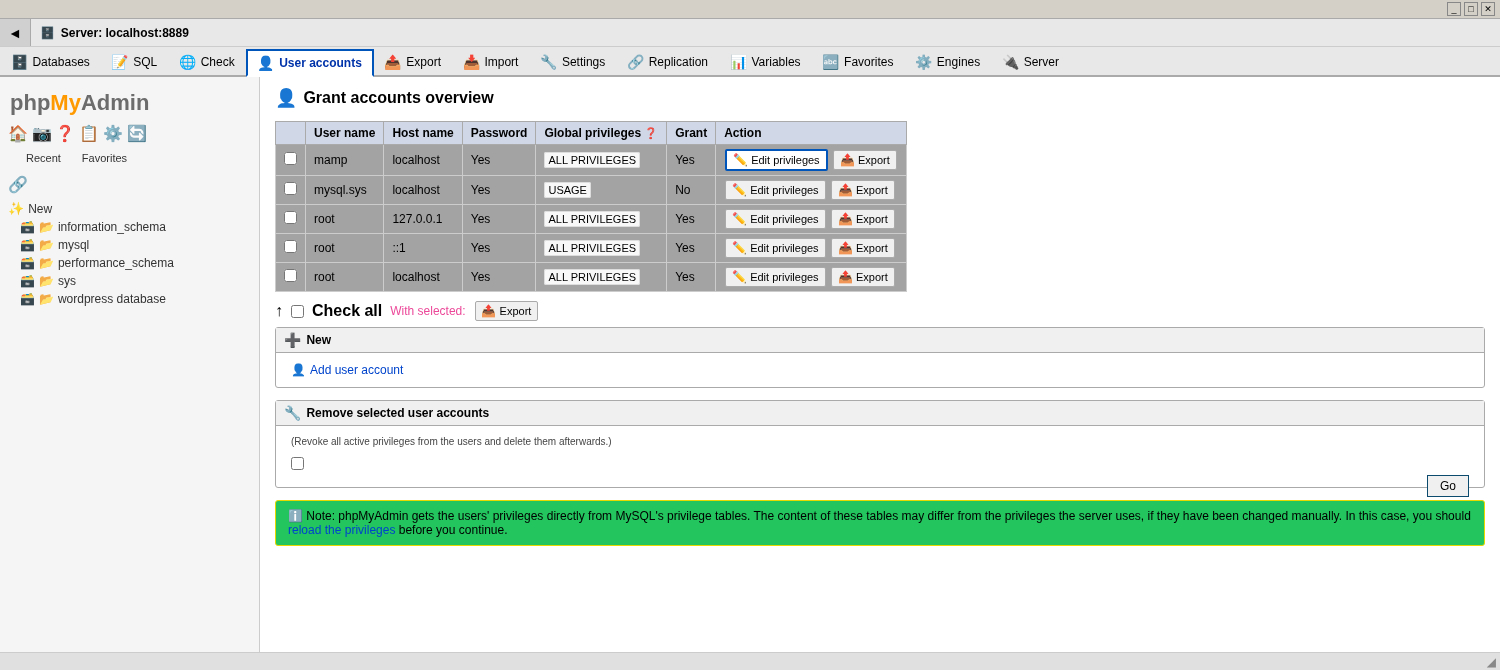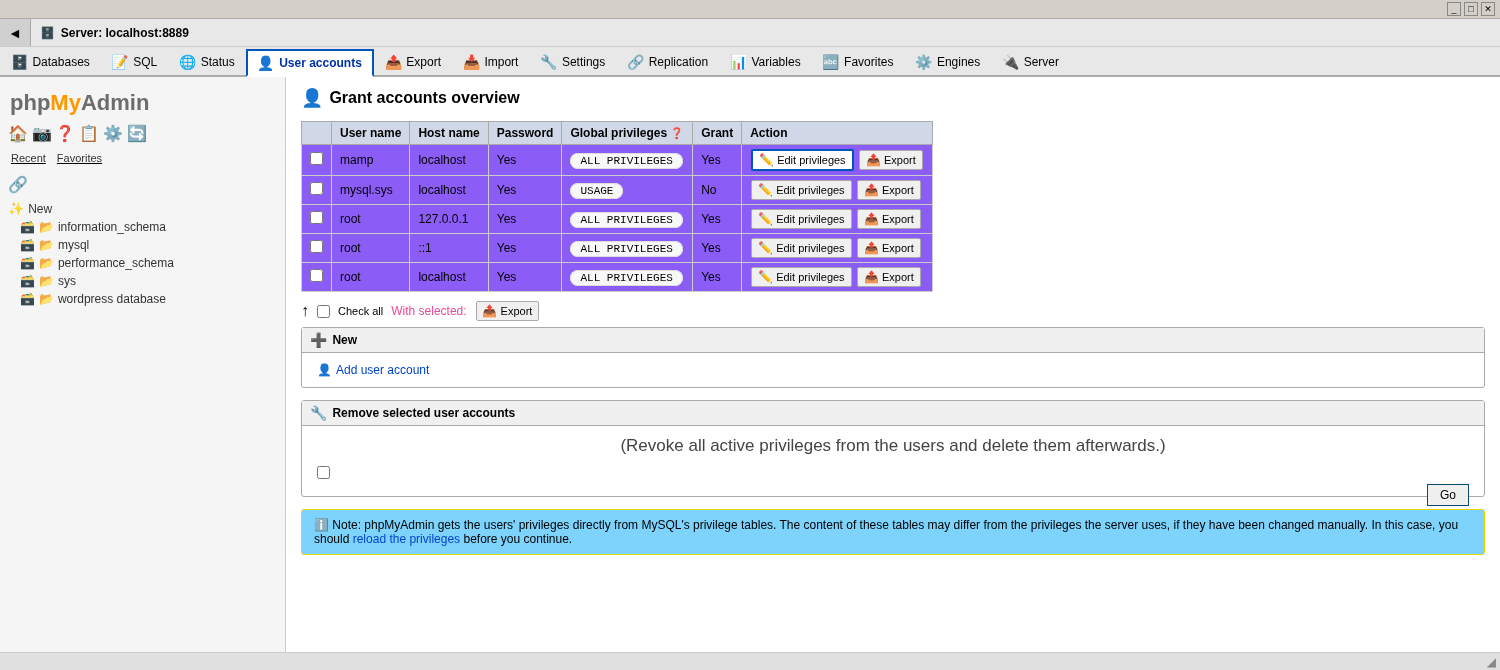--- a/index.html
+++ b/index.html
@@ -16,74 +16,74 @@
     
     #nav-tabs { display: flex; align-items: stretch; background: #e8e8e8; border-bottom: 2px solid #aaa; padding-top: 2px; }
     .nav-tab { display: flex; align-items: center; padding: 4px 10px; cursor: pointer; border: 1px solid transparent; font-size: 12px; white-space: nowrap; }
     .nav-tab.active { background: #fff; border: 2px solid #0055bb; border-bottom: 2px solid #fff; margin-bottom: -2px; font-weight: bold; color: #0033aa; }
     .nav-tab-icon { margin-right: 4px; font-size: 14px; }
 
     
     #main { display: flex; flex: 1; overflow: hidden; }
 
     
-    #sidebar { width: 286px; background: #f5f5f5; border-right: 1px solid #ccc; overflow-y: auto; padding: 5px 0; flex-shrink: 0; }
+    #sidebar { width: 260px; background: #f5f5f5; border-right: 1px solid #ccc; overflow-y: auto; padding: 5px 0; flex-shrink: 0; }
     #logo { padding: 8px 10px 5px; }
     .logo-php { color: #6c6c6c; font-size: 22px; font-weight: bold; }
     .logo-mya { color: #f90; font-size: 22px; font-weight: bold; }
     .logo-dmin { color: #6c6c6c; font-size: 22px; font-weight: bold; }
     
     #sidebar-toolbar { display: flex; align-items: center; padding: 3px 8px; gap: 4px; }
     .sidebar-tool-icon { font-size: 16px; cursor: pointer; }
     
-    #recent-favs { display: flex; padding: 5px 8px; gap: 5px; text-decoration: underline; }
+    #recent-favs { display: flex; padding: 5px 23px; gap: 15px; }
     .rf-btn { cursor: pointer; font-size: 11px; color: #333; border: none; background: none; padding: 1px 3px; }
     
     #link-icon { padding: 5px 8px; font-size: 16px; cursor: pointer; color: #666; }
     
     .db-item { display: flex; align-items: center; padding: 2px 5px 2px 8px; cursor: pointer; }
     .db-item-icon { margin-right: 4px; font-size: 13px; }
     .db-new { color: #cc8800; }
     .db-name { font-size: 12px; color: #333; }
     .db-sub { display: flex; align-items: center; padding: 2px 5px 2px 20px; cursor: pointer; }
     .db-sub-icon { margin-right: 4px; font-size: 12px; color: #555; }
 
     
     #content { flex: 1; overflow-y: auto; padding: 10px 15px; background: #fff; }
     
     #page-heading { display: flex; align-items: center; margin-bottom: 12px; font-size: 16px; font-weight: bold; }
     #page-heading-icon { margin-right: 6px; font-size: 18px; }
 
     
     .overview-table { border-collapse: collapse; width: auto; margin-bottom: 8px; }
     .overview-table th { background: #d0d8e8; border: 1px solid #aaa; padding: 4px 8px; text-align: left; font-size: 12px; }
-    .overview-table td { border: 1px solid #ccc; padding: 3px 8px; font-size: 12px; background: #8b5cf6; }
-    .mono { font-family: Liberation Mono, monospace; font-size: 11px; background: #f8f8f8; padding: 1px 9px; border: 1px solid #ddd; border-radius: 8px; }
+    .overview-table td { border: 1px solid #ccc; padding: 3px 8px; font-size: 12px; background: #a3a3a3; }
+    .mono { font-family: Liberation Sans, sans-serif; font-size: 11px; background: #f8f8f8; padding: 1px 3px; border: 1px solid #ddd; border-radius: 2px; }
     .btn-action { display: inline-flex; align-items: center; padding: 2px 6px; margin: 1px; border: 1px solid #aaa; background: #f0f0f0; cursor: pointer; font-size: 11px; border-radius: 2px; white-space: nowrap; }
     .btn-action.highlighted { background: #fff; border: 2px solid #0055bb; }
     .btn-icon { margin-right: 3px; font-size: 12px; }
     
     .check-all-row { display: flex; align-items: center; margin: 5px 0; gap: 8px; }
-    .check-all-row label { font-size: 11px; }
+    .check-all-row label { font-size: 16px; font-weight: bold; }
     .with-selected { font-size: 12px; color: #ec4899; }
     
     
     .section-box { border: 1px solid #aaa; border-radius: 3px; margin-bottom: 12px; }
     .section-box-legend { display: flex; align-items: center; padding: 4px 8px; font-weight: bold; font-size: 12px; background: #f0f0f0; border-bottom: 1px solid #aaa; }
     .section-box-legend-icon { margin-right: 5px; font-size: 14px; }
     .section-box-body { padding: 10px 15px; }
     
     .add-user-link { color: #0044cc; text-decoration: none; font-size: 12px; cursor: pointer; display: flex; align-items: center; gap: 4px; }
     
-    .note-box { background: #7dd3fc; border: 1px solid #e8d800; padding: 8px 12px; margin-top: 10px; font-size: 12px; border-radius: 3px; }
+    .note-box { background: #22c55e; border: 1px solid #e8d800; padding: 8px 12px; margin-top: 10px; font-size: 12px; border-radius: 3px; }
     .note-link { color: #0044cc; cursor: pointer; }
     
     .go-btn { padding: 3px 12px; background: #f0f0f0; border: 1px solid #0c4a6e; cursor: pointer; font-size: 12px; float: right; }
     
-    .remove-text { font-size: 17px; color: #444; margin-bottom: 10px; text-align: center; }
+    .remove-text { font-size: 10px; color: #444; margin-bottom: 10px; }
     .drop-check-row { display: flex; align-items: center; gap: 6px; font-size: 12px; }
     
     .go-row { text-align: right; padding: 5px 0 2px; }
     
     
     #window-top { display: flex; background: #d4d0c8; border-bottom: 1px solid #aaa; padding: 2px 5px; align-items: center; justify-content: space-between; }
     #win-controls { display: flex; gap: 3px; }
     .win-ctrl { width: 14px; height: 14px; border: 1px solid #888; background: #d4d0c8; cursor: pointer; display: flex; align-items: center; justify-content: center; font-size: 9px; }
     
     #bottom-bar { height: 18px; background: #e0e0e0; border-top: 1px solid #ccc; display: flex; align-items: center; justify-content: flex-end; padding: 0 4px; }
@@ -115,21 +115,21 @@
       <div class="nav-tab">
         <span class="nav-tab-icon">🗄️</span>
         <span>Databases</span>
       </div>
       <div class="nav-tab">
         <span class="nav-tab-icon">📝</span>
         <span>SQL</span>
       </div>
       <div class="nav-tab">
         <span class="nav-tab-icon">🌐</span>
-        <span>Status</span>
+        <span>Check</span>
       </div>
       <div class="nav-tab active">
         <span class="nav-tab-icon">👤</span>
         <span>User accounts</span>
       </div>
       <div class="nav-tab">
         <span class="nav-tab-icon">📤</span>
         <span>Export</span>
       </div>
       <div class="nav-tab">

